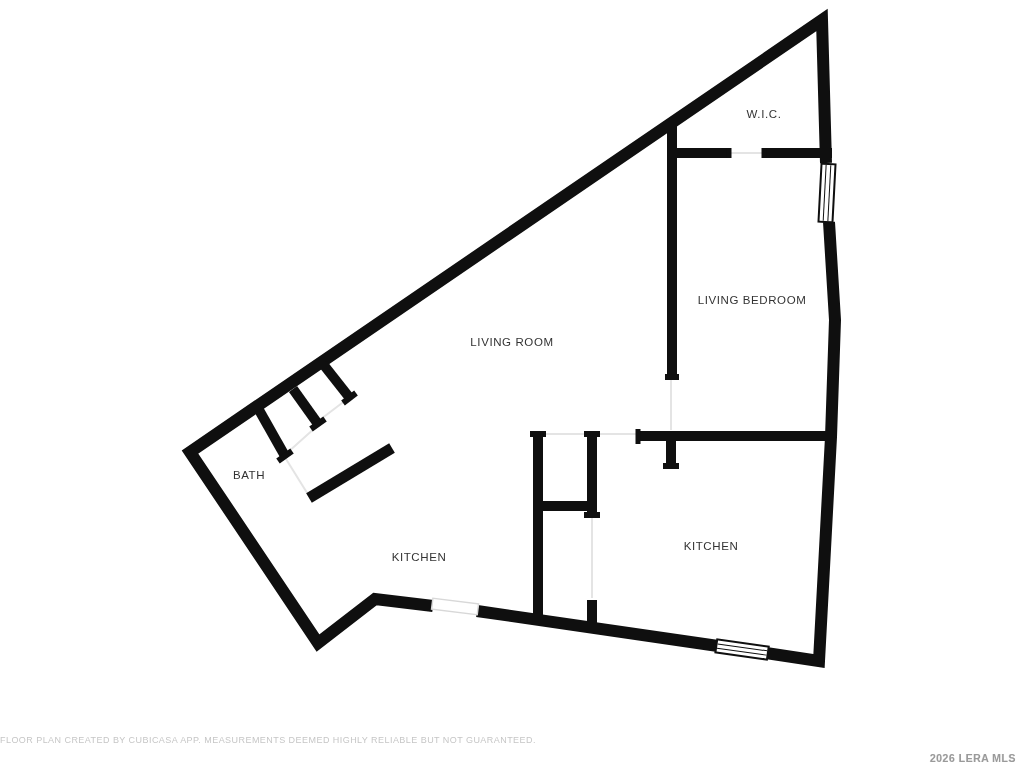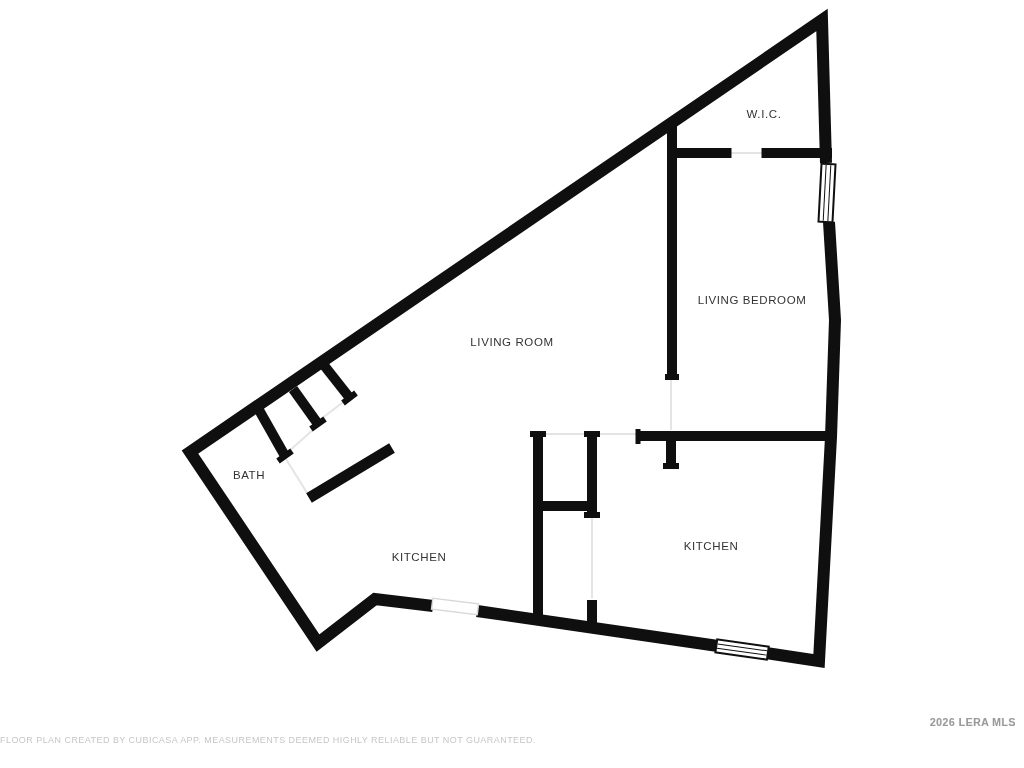--- a/index.html
+++ b/index.html
@@ -8,21 +8,21 @@
   .stage svg{position:absolute;left:0;top:0;}
   .room-label{
     position:absolute;transform:translate(-50%,-50%);
     font-size:11.5px;letter-spacing:0.6px;color:#333;white-space:nowrap;
   }
   .footer{
     position:absolute;left:0;right:0;top:735px;text-align:left;
     font-size:9px;letter-spacing:0.45px;color:#c6c6c6;
   }
   .watermark{
-    position:absolute;right:8px;top:716px;
+    position:absolute;right:8px;top:752px;
     font-size:10.5px;font-weight:bold;letter-spacing:0.5px;color:#9a9a9a;
     text-shadow:1px 1px 0 #ffffff, -0.5px -0.5px 0 #d9d9d9;
   }
 </style>
 </head>
 <body>
 
 <div class="stage">
   <svg id="plan-svg" width="1024" height="768" viewBox="0 0 1024 768">
       <line x1="671" y1="380" x2="671" y2="430" stroke="#e4e4e4" stroke-width="2"></line>

